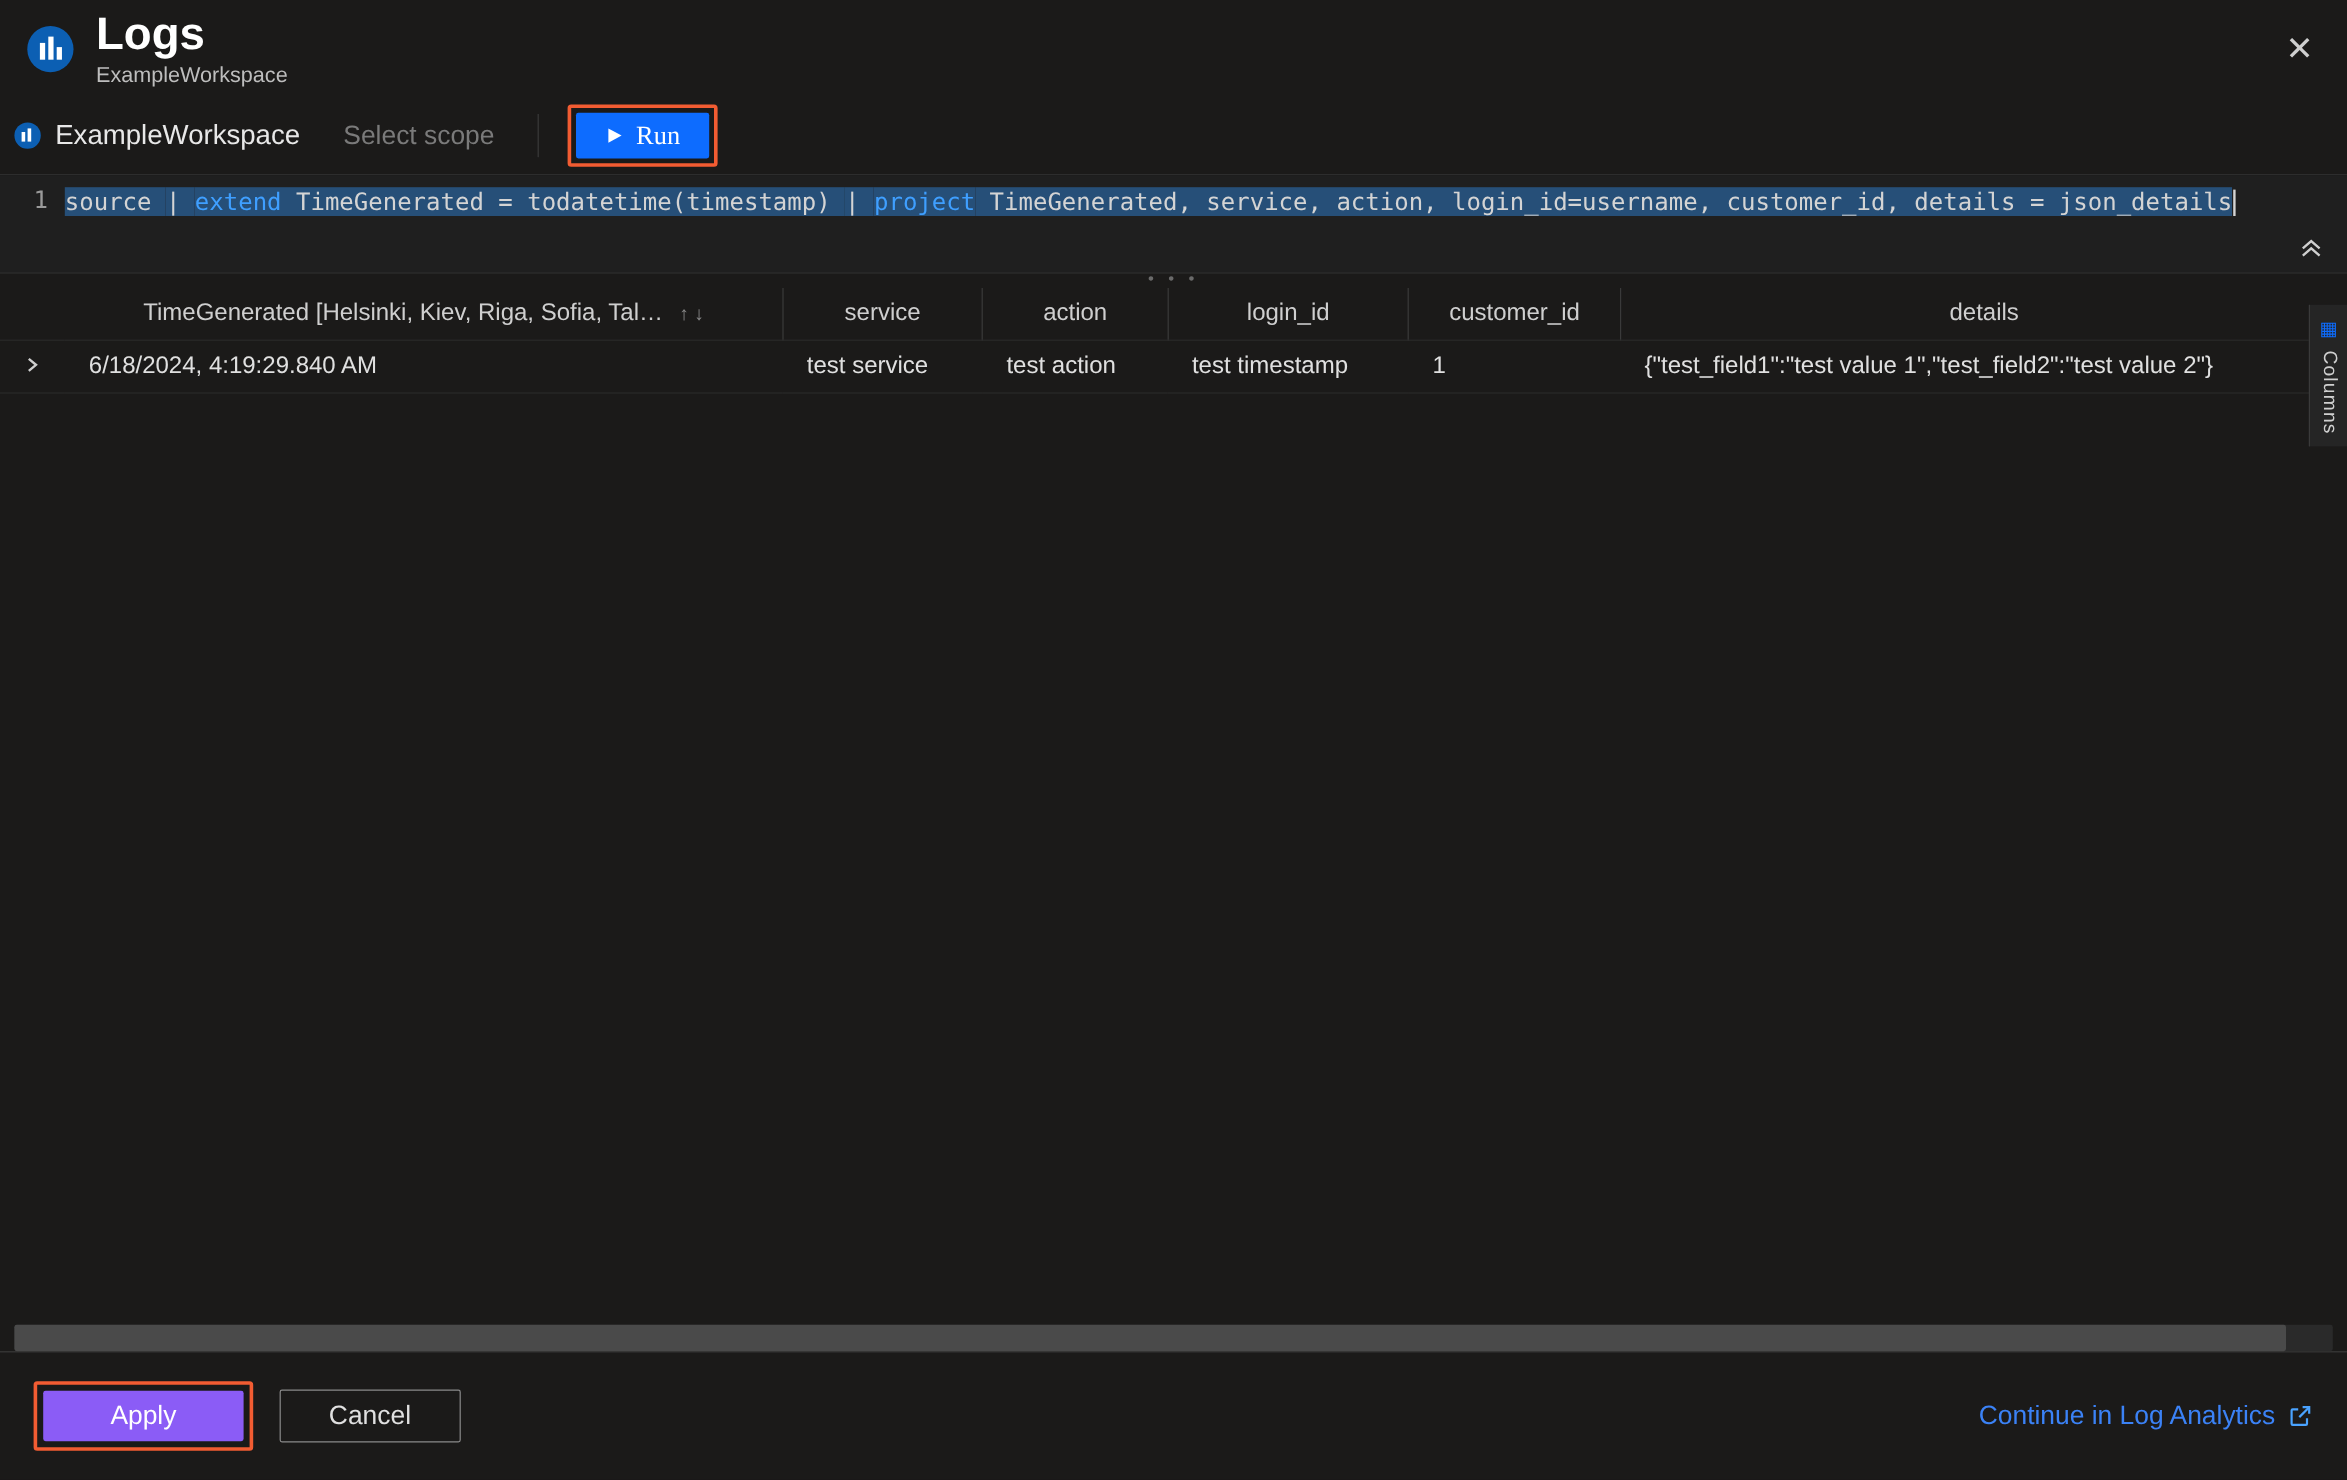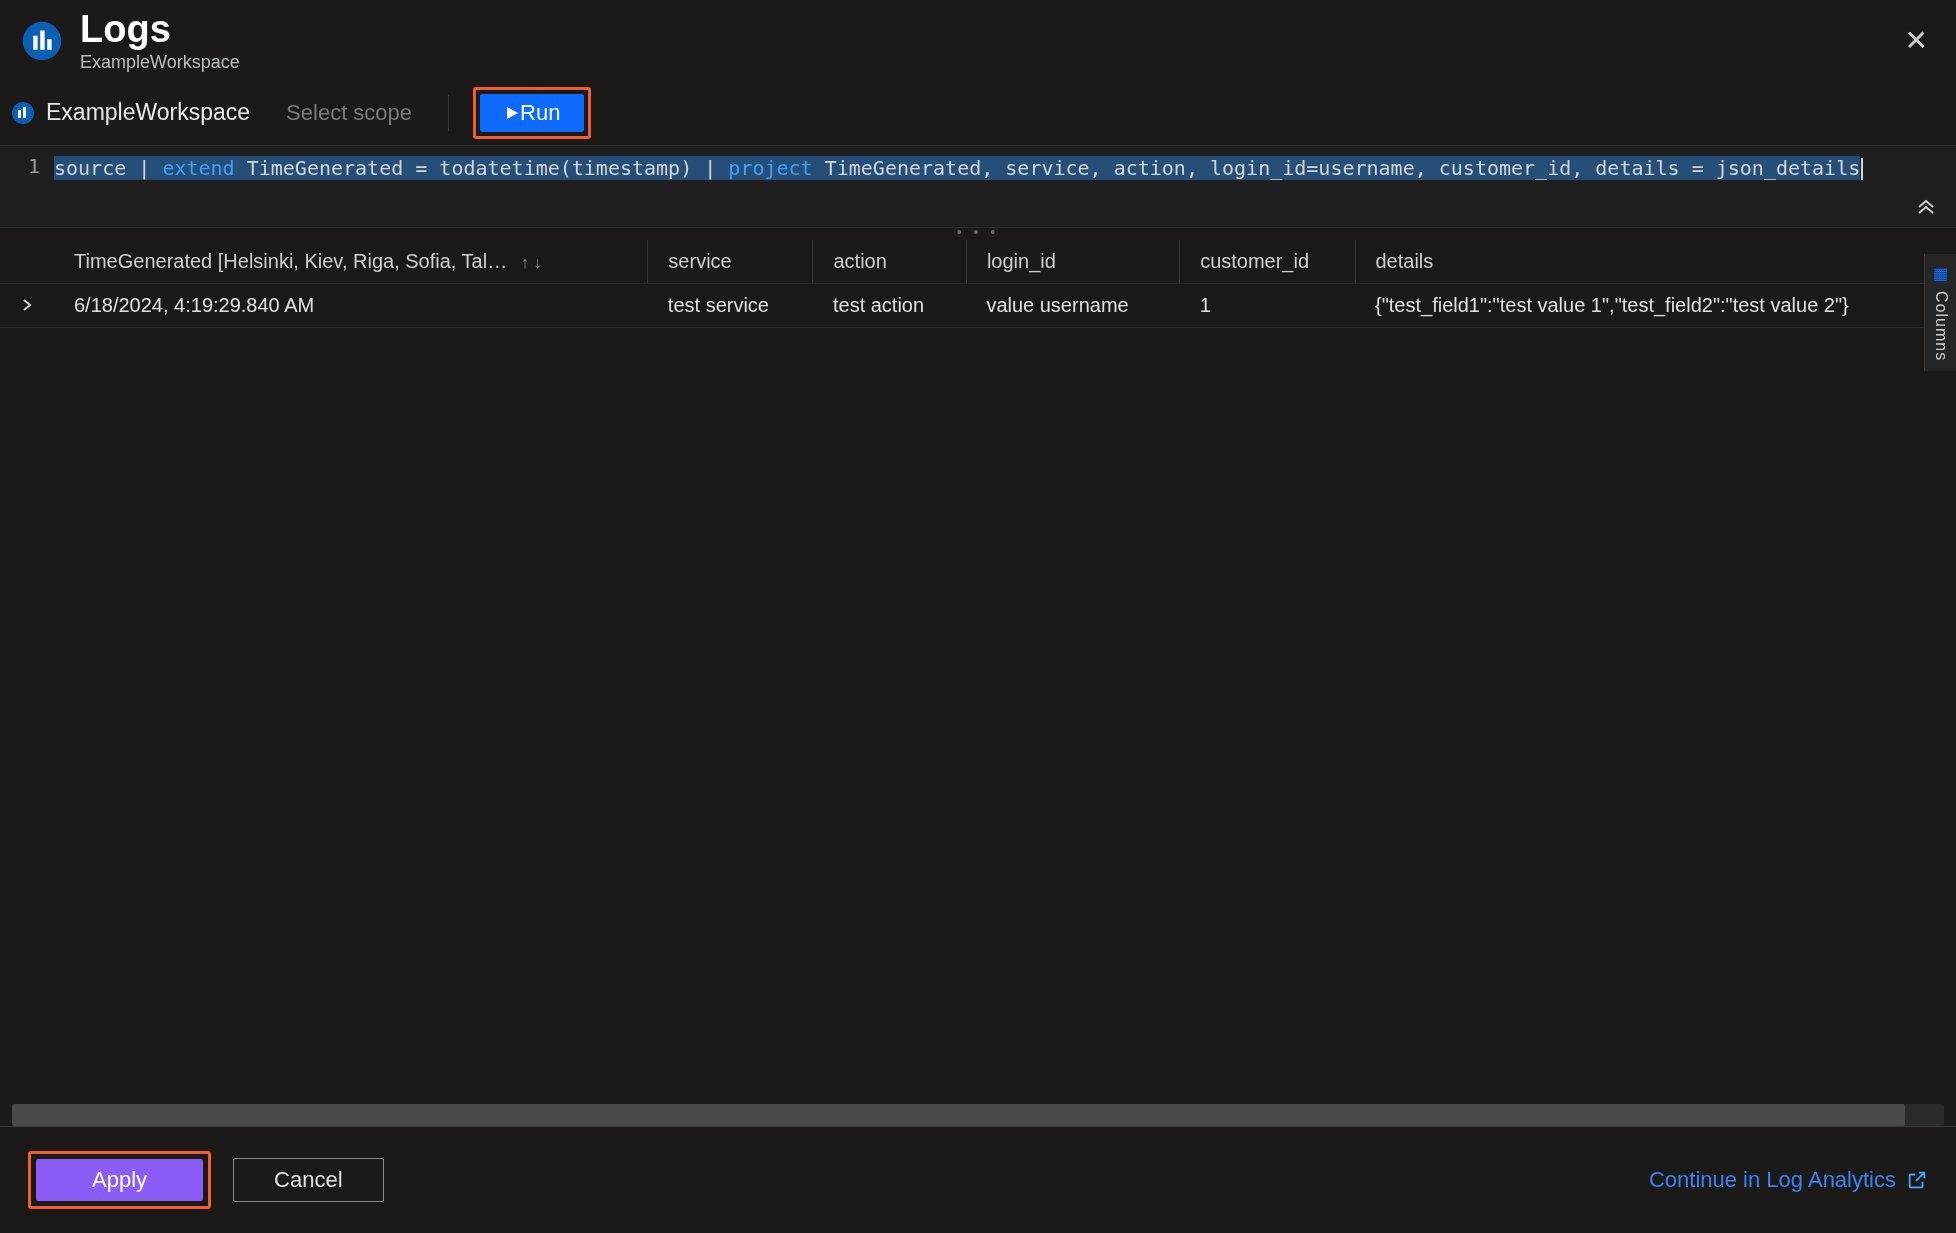--- a/index.html
+++ b/index.html
@@ -16,21 +16,21 @@
   .close-btn { margin-left: auto; cursor: pointer; color: #cfcfcf; padding: 8px; font-size: 28px; line-height: 1; }
 
   
   .toolbar { display: flex; align-items: center; padding: 6px 16px 6px 10px; gap: 24px; border-bottom: 1px solid #2d2d2d; }
   .ws-group { display: flex; align-items: center; gap: 10px; }
   .ws-icon { width: 26px; height: 26px; display:flex; align-items:center; justify-content:center;}
   .ws-name { font-size: 23px; color: #e8e8e8; }
   .select-scope { font-size: 22px; color: #7a7a7a; cursor: pointer; padding: 6px 12px; }
   .vsep { width: 1px; height: 36px; background: #3a3a3a; }
   .run-highlight { border: 3px solid #f25c32; border-radius: 3px; padding: 4px; }
-  .run-btn { display: flex; align-items: center; background: #0d6cff; color: #fff; font-size: 22px; font-weight: 400; border: none; padding: 6px 24px; border-radius: 2px; cursor: pointer; }
+  .run-btn { display: flex; align-items: center; gap: 10px; background: #0d6cff; color: #fff; font-size: 22px; font-weight: 400; border: none; padding: 6px 24px; border-radius: 2px; cursor: pointer; font-family: Liberation Serif, serif; }
   .run-btn svg { width: 16px; height: 16px; fill: #fff; }
 
   
   .editor { display: flex; flex-direction: column; background: #1f1f1f; border-bottom: 1px solid #2d2d2d; position: relative; }
   .editor-line { display: flex; }
   .gutter { width: 54px; text-align: right; padding: 8px 14px 0 0; color: #9a9a9a; font-family: Consolas, monospace; font-size: 20px; }
   .code { flex: 1; padding: 8px 10px 44px 0; font-family: Consolas, monospace; font-size: 20px; color: #d4d4d4; white-space: pre-wrap; line-height: 1.45; }
   .kw { color: #3f9fff; }
   .tkn { color: #d4d4d4; }
   .sel-bg { background: #264f78; }
@@ -41,21 +41,21 @@
 
   
   .drag-dots { text-align:center; color:#6a6a6a; font-size:14px; letter-spacing:4px; height:12px; line-height:8px; }
 
   
   .results { flex: 1; position: relative; display:flex; flex-direction:column; }
   .results-body { flex:1; overflow:hidden; position:relative; }
   .hscroll-wrap { overflow-x:auto; overflow-y:hidden; height:100%; }
   .table { width: 100%; border-collapse: collapse; }
   .table th, .table td { text-align: left; font-size: 20px; padding: 10px 20px; border-bottom: 1px solid #2a2a2a; white-space: nowrap; }
-  .table th { color: #cfcfcf; font-weight: 400; }
+  .table th { color: #cfcfcf; font-weight: 400; text-align: center; }
   .th-sep { border-right: 1px solid #3a3a3a; }
   .table td { color: #e0e0e0; }
   .expand-cell { width: 50px; text-align:center; }
   .sort-icons { margin-left: 8px; color:#8a8a8a; font-size:16px; display:inline-flex; gap:3px; }
 
   
   .columns-tab { position:absolute; top:14px; right:0; width:32px; background:#252525; border-left:1px solid #3a3a3a; padding:10px 0; display:flex; flex-direction:column; align-items:center; cursor:pointer;}
   .columns-tab .grid-icon { color:#0d6cff; font-size:16px; margin-bottom:8px; }
   .columns-tab .vlabel { writing-mode: vertical-rl; text-orientation: mixed; font-size:16px; color:#cfcfcf; letter-spacing:1px;}
 
@@ -157,21 +157,21 @@
           <tbody>
             <tr>
               <td class="expand-cell">
                 <svg width="14" height="14" viewBox="0 0 14 14" stroke="#cfcfcf" fill="none" stroke-width="2">
                     <polyline points="4,2 10,7 4,12"></polyline>
                   </svg>
               </td>
               <td>6/18/2024, 4:19:29.840 AM</td>
               <td>test service</td>
               <td>test action</td>
-              <td>value username</td>
+              <td>test timestamp</td>
               <td>1</td>
               <td>{"test_field1":"test value 1","test_field2":"test value 2"}</td>
             </tr>
           </tbody>
         </table>
       </div>
     </div>
     <div class="columns-tab">
       <span class="grid-icon">▦</span>
       <span class="vlabel">Columns</span>

